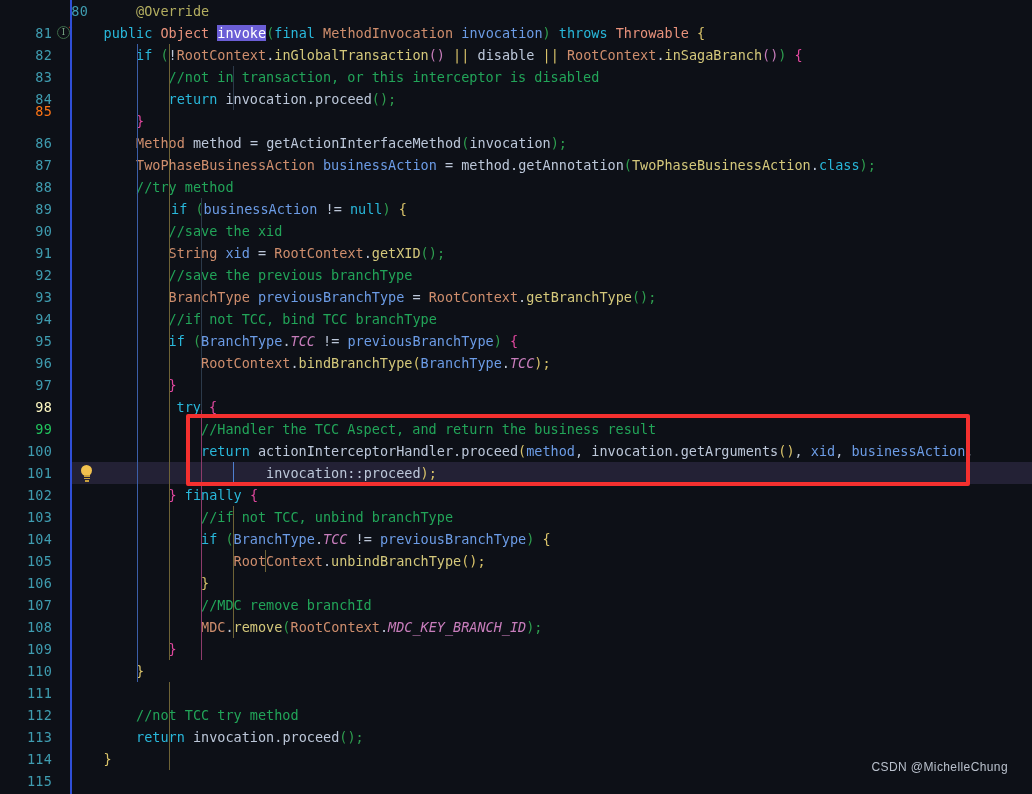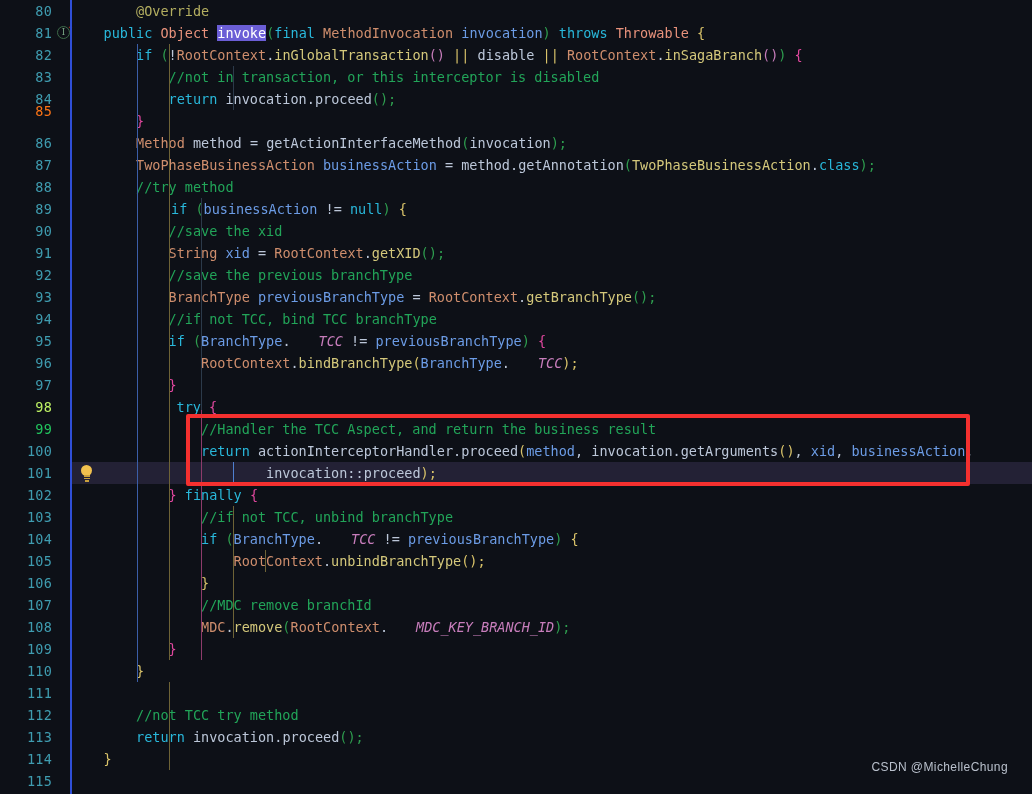--- a/index.html
+++ b/index.html
@@ -125,21 +125,21 @@
   .guide.active { background: #4f7fd0; }
 
   
   .kw      { color: #29b8db; }           
   .kw2     { color: #cf8e6d; }           
   .cls     { color: #e8927c; }
   .anno    { color: #b3ae60; }           
   .cmt     { color: #22a559; }           
   .fn      { color: #d4c87b; }           
   .var     { color: #6c9ce6; }           
-  .field   { color: #c77dbb; font-style: italic; margin-left: 28px; }  
+  .field   { color: #c77dbb; font-style: italic; }  
   .plain   { color: #bcc7d9; }
   .paren   { color: #d9c36a; }
   .paren2  { color: #2e9e4f; }
   .paren3  { color: #c77dbb; }
   .brace-y { color: #d9c36a; }
   .brace-m { color: #e0479e; }
   .op      { color: #bcc7d9; }
   .sel     { background: #6b5ed6; color: #ffffff; }
 
   
@@ -164,39 +164,39 @@
   }
 </style>
 </head>
 <body style="background: rgb(13, 16, 23);">
 
 <div id="editor">
 
   <div class="cur-line" style="top: 462px; background: rgb(35, 33, 53);"></div>
 
   <div class="gutter">
-    <div class="lnum" style="top: 0px; color: rgb(63, 156, 176);">80</div>
+    <div class="lnum" style="top: 0px; color: rgb(63, 156, 176); margin-left: 36px;">80</div>
     <div class="lnum" style="top: 22px; color: rgb(63, 156, 176);">81</div>
     <div class="lnum" style="top: 44px; color: rgb(63, 156, 176);">82</div>
     <div class="lnum" style="top: 66px; color: rgb(63, 156, 176);">83</div>
     <div class="lnum" style="top: 88px; color: rgb(63, 156, 176);">84</div>
     <div class="lnum" style="top: 100px; color: #f97316;">85</div>
     <div class="lnum" style="top: 132px; color: rgb(63, 156, 176);">86</div>
     <div class="lnum" style="top: 154px; color: rgb(63, 156, 176);">87</div>
     <div class="lnum" style="top: 176px; color: rgb(63, 156, 176);">88</div>
     <div class="lnum" style="top: 198px; color: rgb(63, 156, 176);">89</div>
     <div class="lnum" style="top: 220px; color: rgb(63, 156, 176);">90</div>
     <div class="lnum" style="top: 242px; color: rgb(63, 156, 176);">91</div>
     <div class="lnum" style="top: 264px; color: rgb(63, 156, 176);">92</div>
     <div class="lnum" style="top: 286px; color: rgb(63, 156, 176);">93</div>
     <div class="lnum" style="top: 308px; color: rgb(63, 156, 176);">94</div>
     <div class="lnum" style="top: 330px; color: rgb(63, 156, 176);">95</div>
     <div class="lnum" style="top: 352px; color: rgb(63, 156, 176);">96</div>
     <div class="lnum" style="top: 374px; color: rgb(63, 156, 176);">97</div>
-    <div class="lnum" style="top: 396px; color: #bef264;">98</div>
+    <div class="lnum" style="top: 396px; color: #fef9c3;">98</div>
     <div class="lnum" style="top: 418px; color: #22c55e;">99</div>
     <div class="lnum" style="top: 440px; color: rgb(63, 156, 176);">100</div>
     <div class="lnum" style="top: 462px; color: rgb(63, 156, 176);">101</div>
     <div class="lnum" style="top: 484px; color: rgb(63, 156, 176);">102</div>
     <div class="lnum" style="top: 506px; color: rgb(63, 156, 176);">103</div>
     <div class="lnum" style="top: 528px; color: rgb(63, 156, 176);">104</div>
     <div class="lnum" style="top: 550px; color: rgb(63, 156, 176);">105</div>
     <div class="lnum" style="top: 572px; color: rgb(63, 156, 176);">106</div>
     <div class="lnum" style="top: 594px; color: rgb(63, 156, 176);">107</div>
     <div class="lnum" style="top: 616px; color: rgb(63, 156, 176);">108</div>

